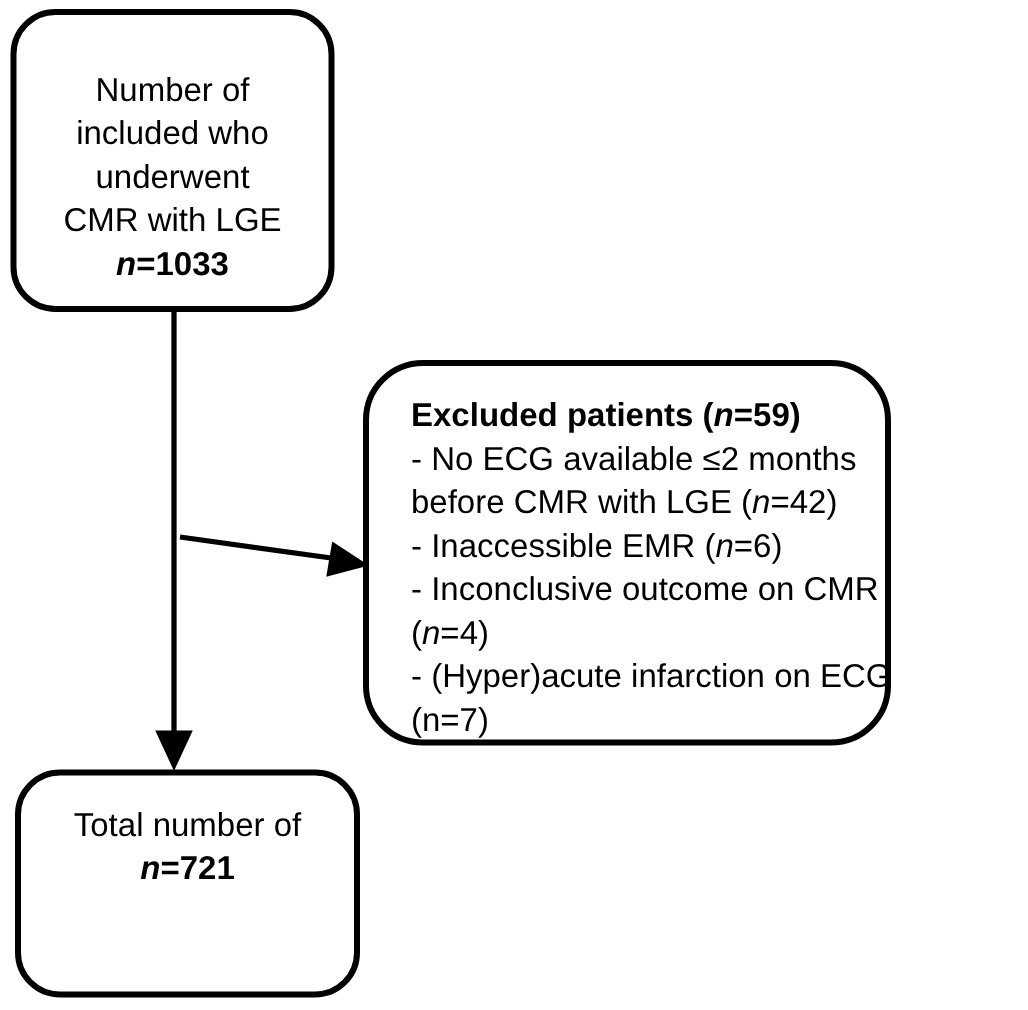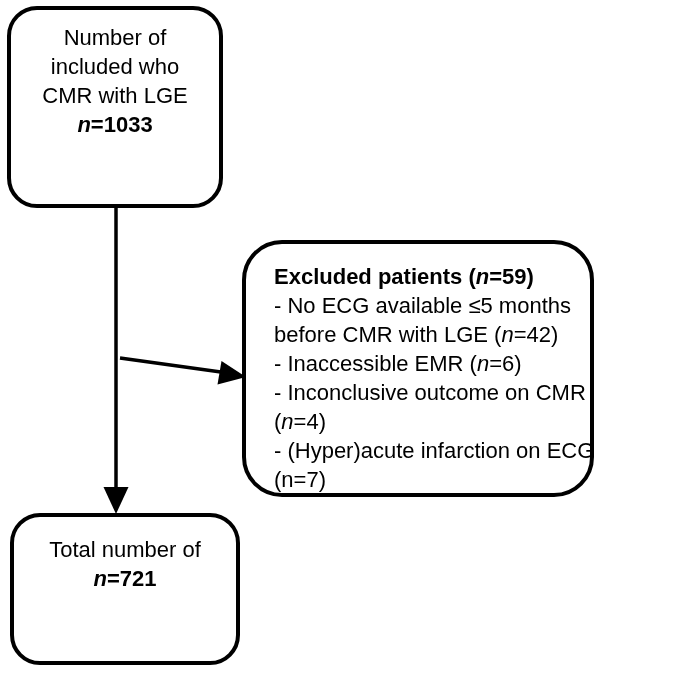--- a/index.html
+++ b/index.html
@@ -33,21 +33,21 @@
     overflow: hidden;
   }
   .box .line { white-space: nowrap; }
   .box .line span.b { font-weight: bold; }
   .box .line span.i { font-style: italic; }
   .box-top {
     left: 7px; top: 6px;
     width: 216px; height: 202px;
     border-radius: 30px;
     text-align: center;
-    padding-top: 13px;
+    padding-top: 35px;
   }
   .box-excluded {
     left: 242px; top: 240px;
     width: 352px; height: 257px;
     border-radius: 40px;
     text-align: left;
     padding: 18px 18px 0 28px;
   }
   .box-bottom {
     left: 10px; top: 513px;
@@ -69,27 +69,28 @@
     </g>
     <g>
       <line x1="120" y1="358" x2="228" y2="373"></line>
       <polygon points="246,377 217.5,384.5 221.5,361"></polygon>
     </g>
   </svg>
 
   <div class="box box-top">
       <div class="line"><span>Number of</span></div>
       <div class="line"><span>included who</span></div>
+      <div class="line"><span>underwent</span></div>
       <div class="line"><span>CMR with LGE</span></div>
       <div class="line"><span class="b i">n</span><span class="b">=1033</span></div>
     </div>
 
   <div class="box box-excluded">
       <div class="line"><span class="b">Excluded patients (</span><span class="b i">n</span><span class="b">=59)</span></div>
-      <div class="line"><span>- No ECG available ≤5 months</span></div>
+      <div class="line"><span>- No ECG available ≤2 months</span></div>
       <div class="line"><span>before CMR with LGE (</span><span class="i">n</span><span>=42)</span></div>
       <div class="line"><span>- Inaccessible EMR (</span><span class="i">n</span><span>=6)</span></div>
       <div class="line"><span>- Inconclusive outcome on CMR</span></div>
       <div class="line"><span>(</span><span class="i">n</span><span>=4)</span></div>
       <div class="line"><span>- (Hyper)acute infarction on ECG</span></div>
       <div class="line"><span>(n=7)</span></div>
     </div>
 
   <div class="box box-bottom">
       <div class="line"><span>Total number of</span></div>

